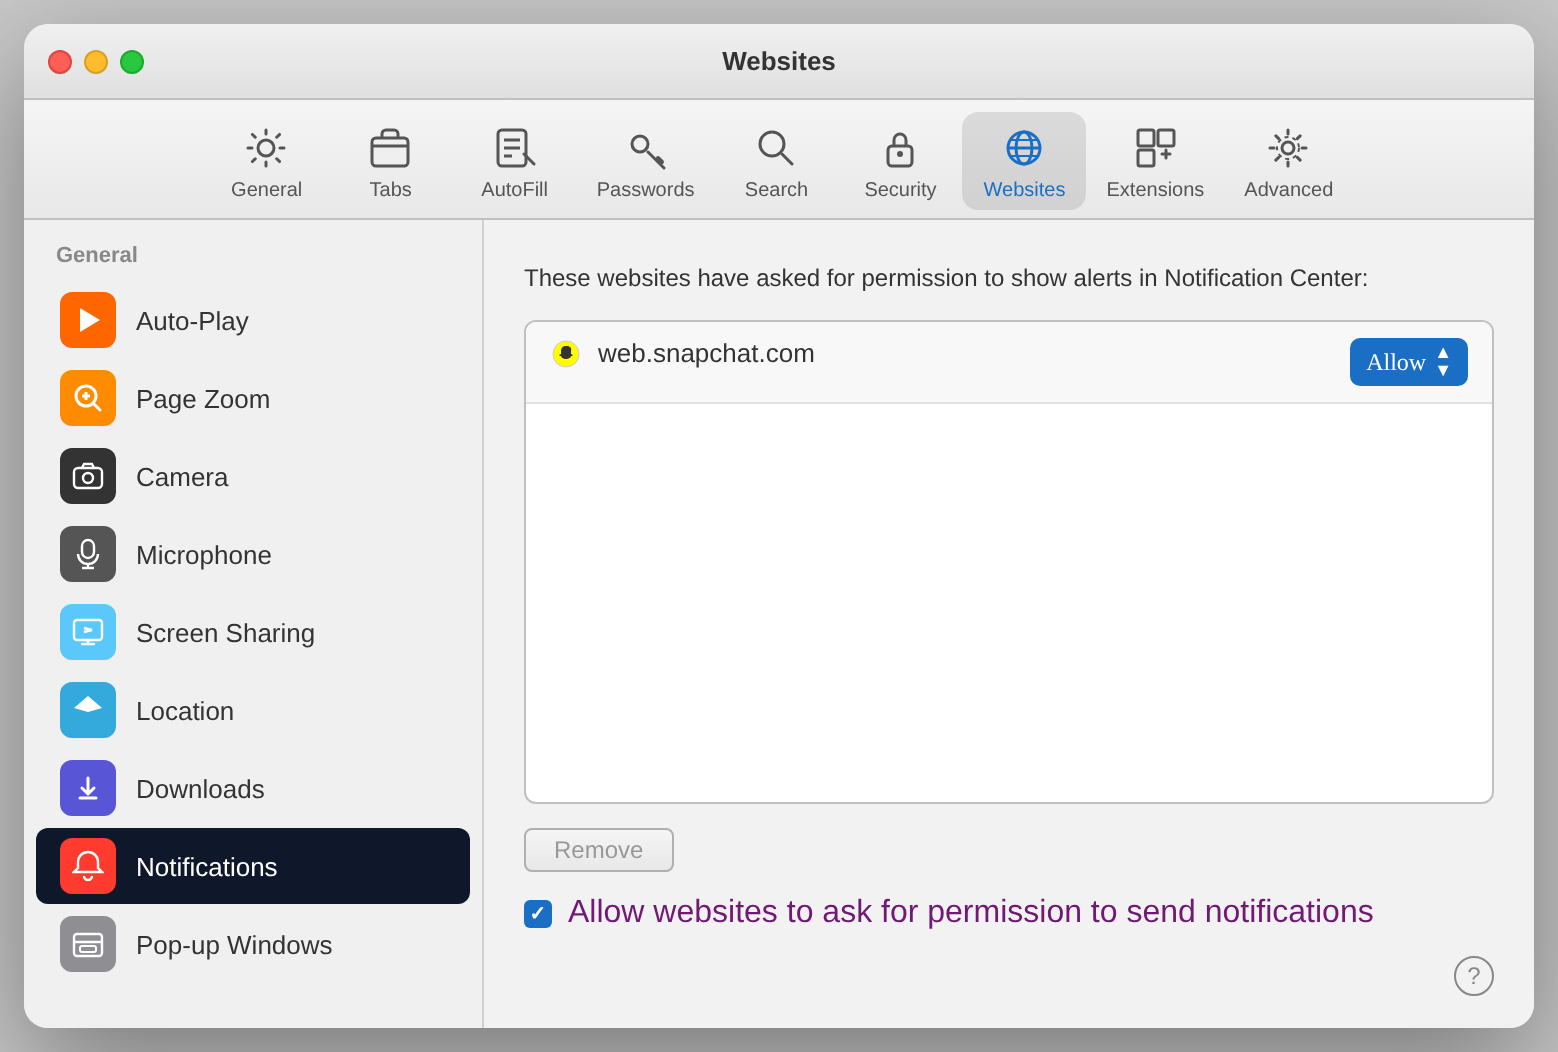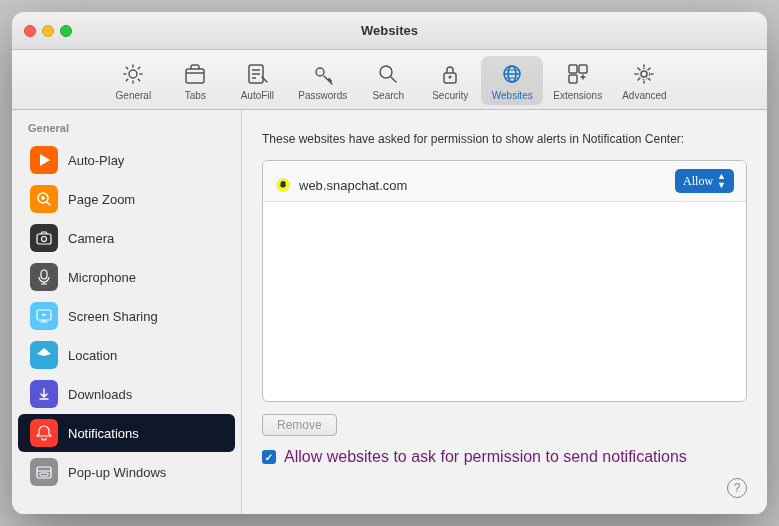--- a/index.html
+++ b/index.html
@@ -157,21 +157,21 @@
     }
     .website-list {
       background: white;
       border: 1px solid #c0c0c0;
       border-radius: 6px;
       overflow: hidden;
       flex: 1;
     }
     .website-row {
       display: flex;
-      align-items: flex-end;
+      align-items: flex-start;
       padding: 8px 12px;
       background: #f8f8f8;
       border-bottom: 1px solid #e0e0e0;
       gap: 8px;
     }
     .website-icon {
       width: 16px;
       height: 16px;
       border-radius: 3px;
       display: flex;

